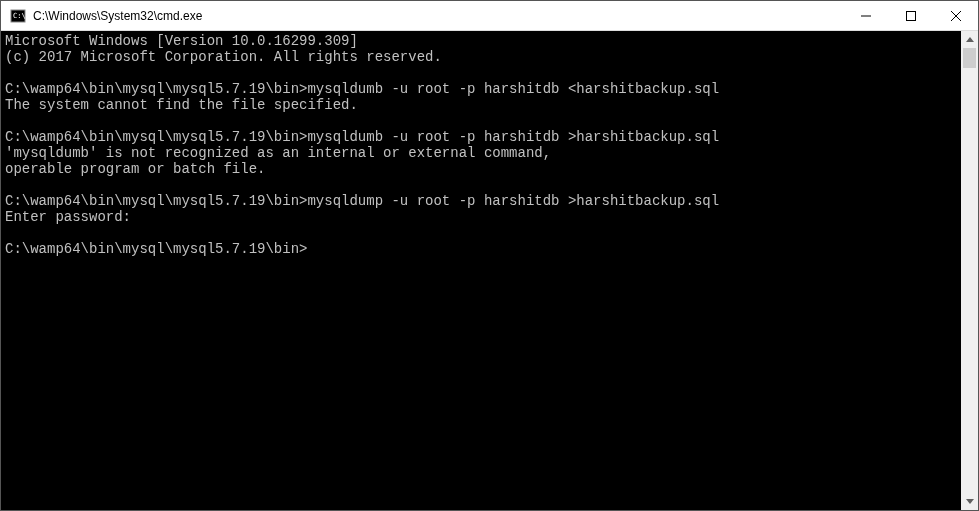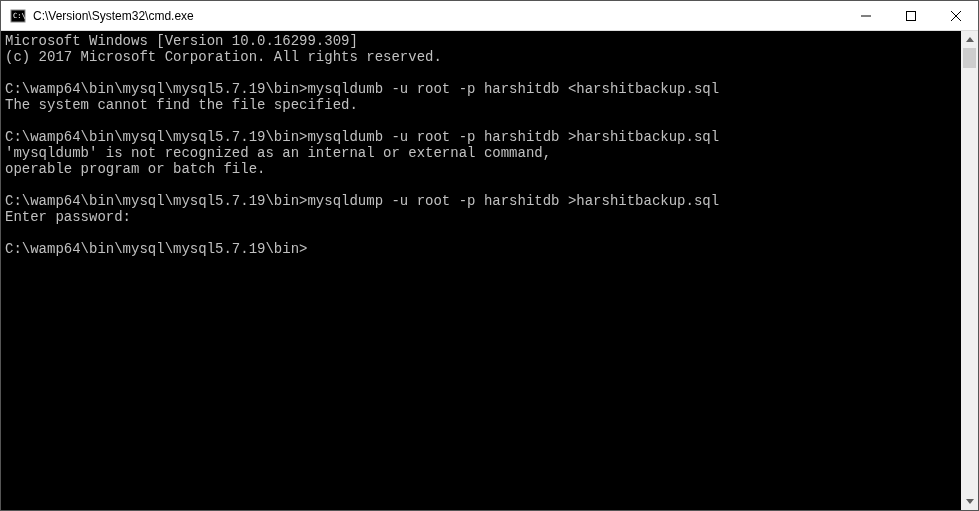--- a/index.html
+++ b/index.html
@@ -103,21 +103,21 @@
 <body>
 
 <div class="window">
   <div class="titlebar">
     <div class="titlebar-icon">
       <svg width="16" height="16" viewBox="0 0 16 16">
         <rect x="1" y="2" width="14" height="12" fill="#000" stroke="#888" stroke-width="1"></rect>
         <text x="3" y="10" font-size="7" fill="#fff" font-family="monospace">C:\</text>
       </svg>
     </div>
-    <div class="titlebar-title">C:\Version\System32\cmd.exe</div>
+    <div class="titlebar-title">C:\Windows\System32\cmd.exe</div>
     <div class="titlebar-controls">
       <div class="titlebar-btn">
         <svg width="10" height="10" viewBox="0 0 10 10">
             <line x1="0" y1="5" x2="10" y2="5" stroke="#000" stroke-width="1"></line>
           </svg>
       </div>
       <div class="titlebar-btn">
         <svg width="10" height="10" viewBox="0 0 10 10">
             <rect x="0.5" y="0.5" width="9" height="9" fill="none" stroke="#000" stroke-width="1"></rect>
           </svg>

